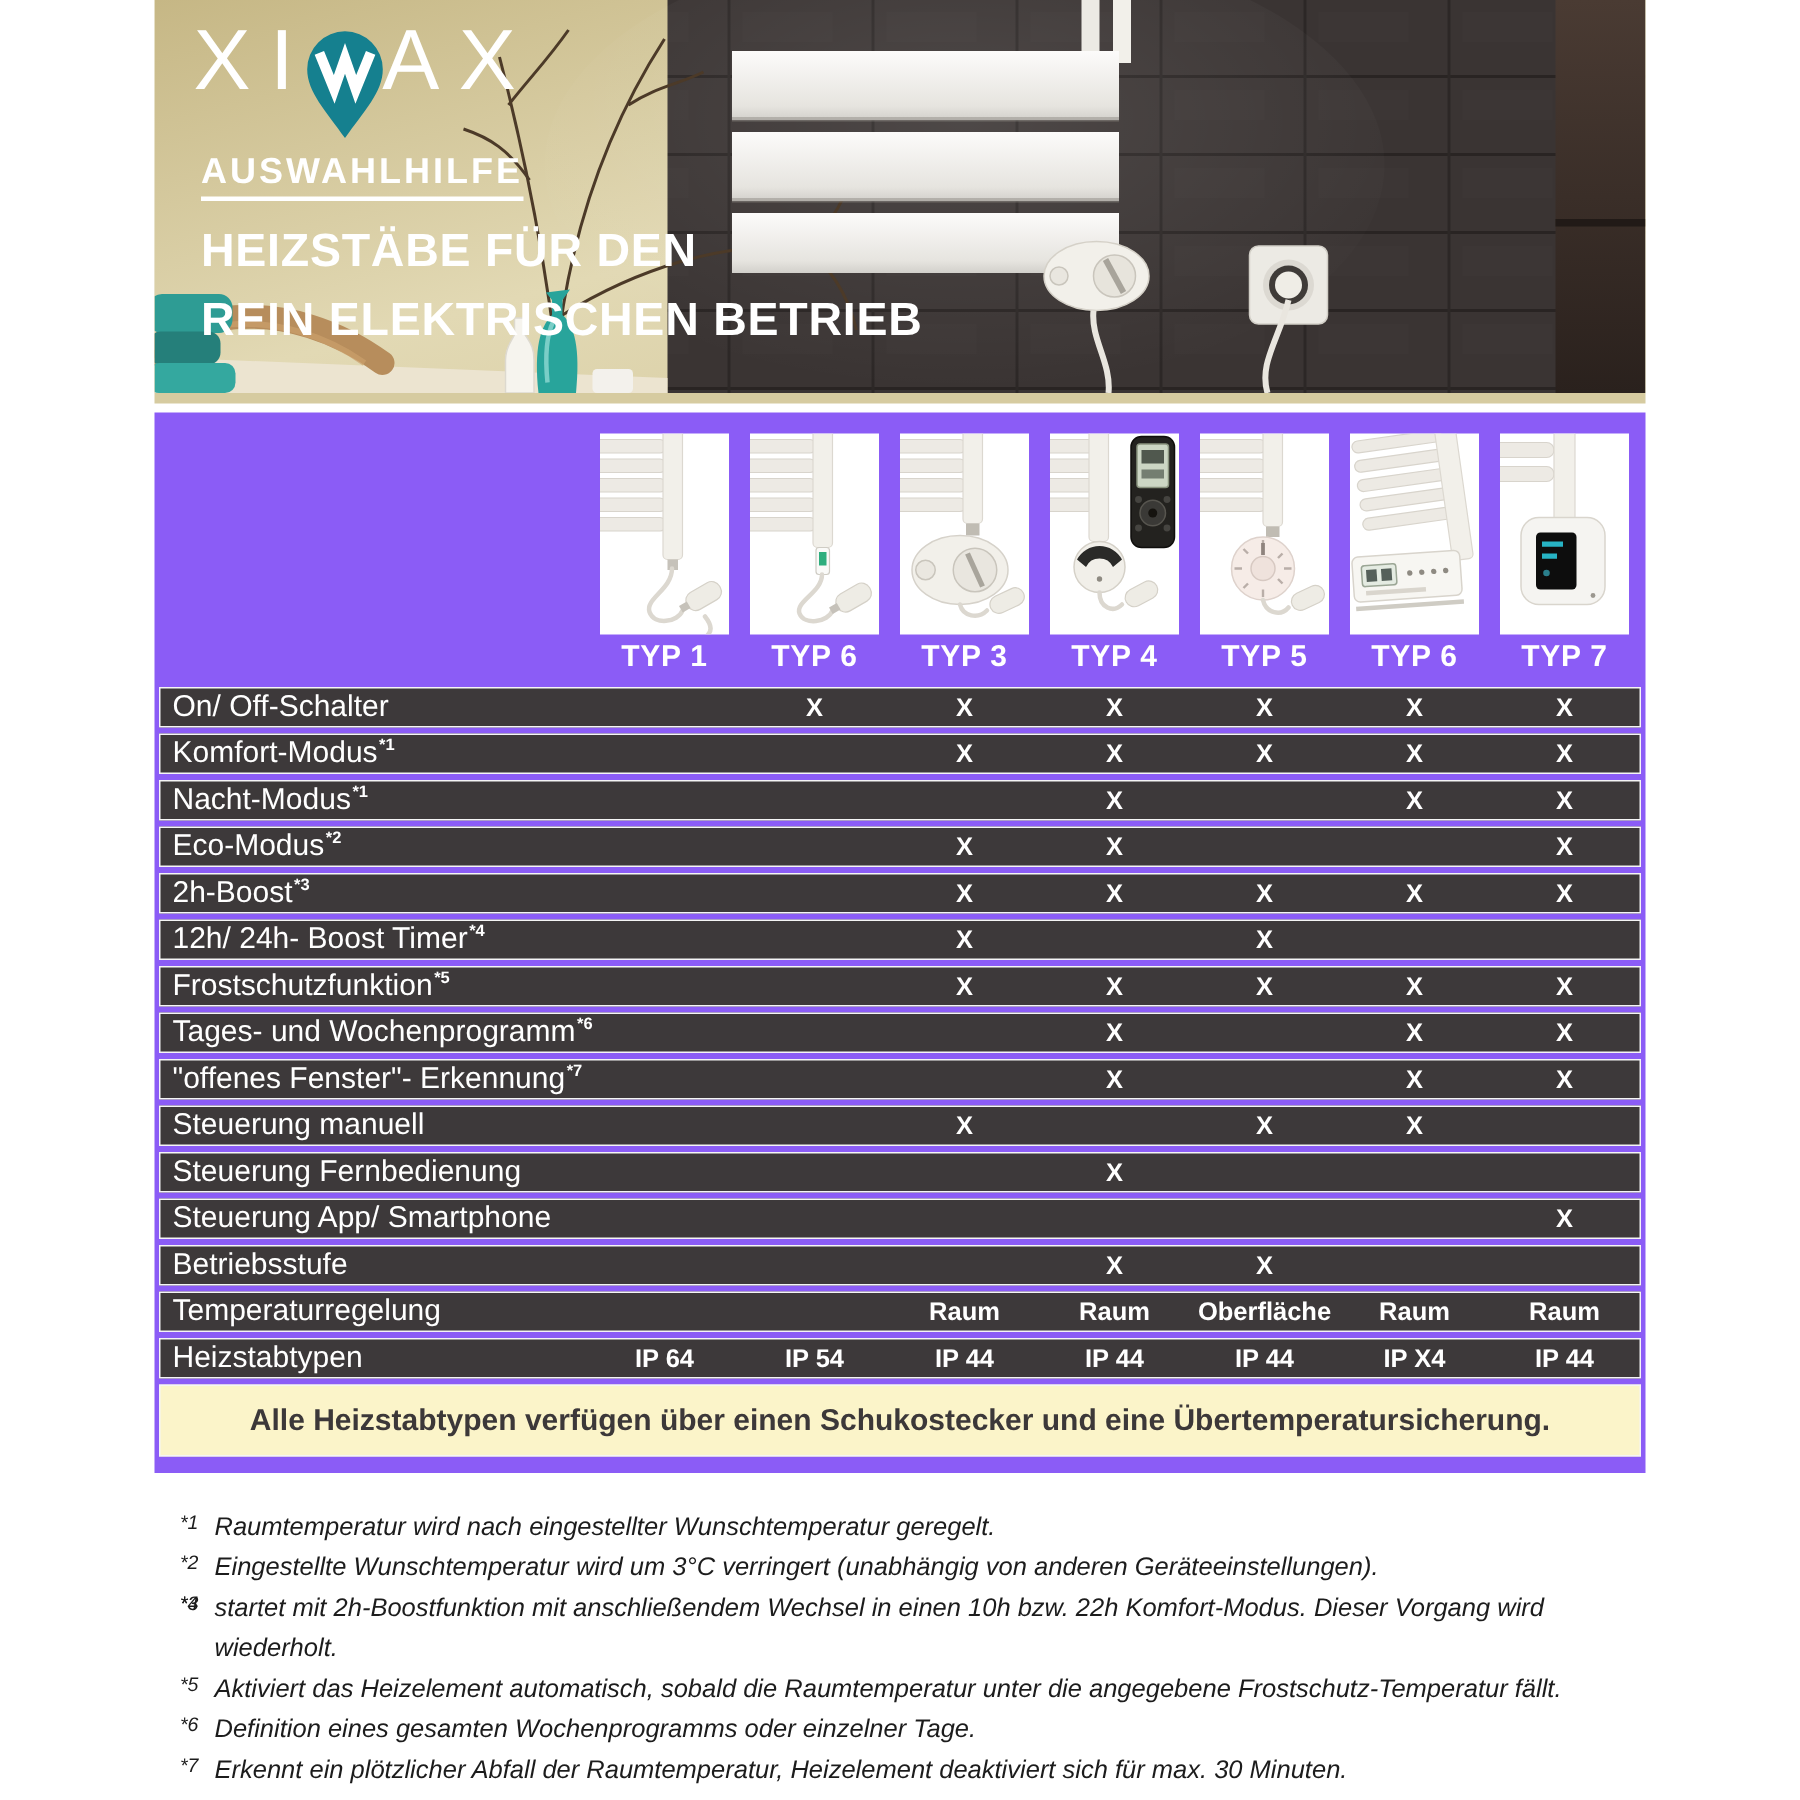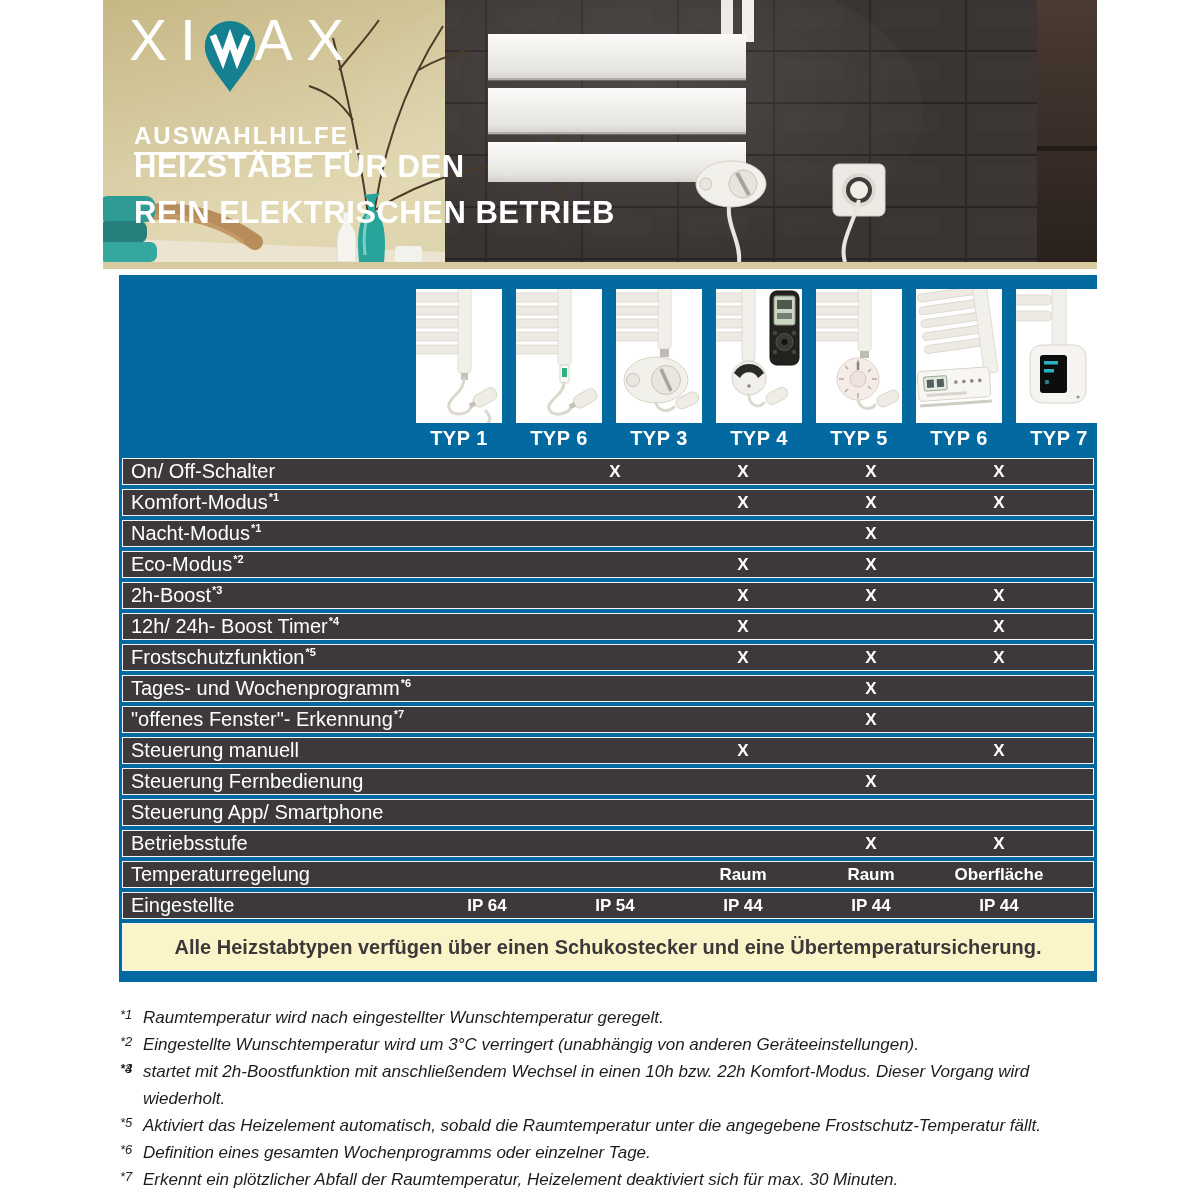--- a/index.html
+++ b/index.html
@@ -5,34 +5,34 @@
   html,body{margin:0;padding:0;background:#fff;width:1200px;height:1200px;overflow:hidden;
             font-family:"Liberation Sans",sans-serif;}
   .page{position:relative;width:994px;margin-left:103px;}
 
   
   .hero{position:relative;width:994px;height:269px;overflow:hidden;background:#d6cba0;}
   .hero svg.scene{position:absolute;left:0;top:0;}
   .logo{position:absolute;left:26px;top:12px;display:flex;align-items:flex-start;}
   .logo-txt{color:#fff;font-size:57px;line-height:1;letter-spacing:13px;font-weight:normal;}
   .logo-drop{width:54px;height:76px;margin:6px -2px 0 -6px;}
-  .kicker{position:absolute;left:31px;top:122px;color:#fff;font-weight:bold;font-size:24px;
+  .kicker{position:absolute;left:31px;top:101px;color:#fff;font-weight:bold;font-size:24px;
           letter-spacing:2px;border-bottom:3px solid #fff;padding-bottom:2px;}
   .title1{position:absolute;left:31px;top:149px;color:#fff;font-weight:bold;font-size:31px;letter-spacing:.5px;}
   .title2{position:absolute;left:31px;top:195px;color:#fff;font-weight:bold;font-size:31px;letter-spacing:.5px;}
 
   
-  .panel{margin-top:6px;background:#0369a1;padding:14px 3px 11px 3px;margin-left:16px;}
+  .panel{margin-top:6px;background:#8b5cf6;padding:14px 3px 11px 3px;}
   .grid{display:grid;grid-template-columns:287px repeat(7,100px);}
   .pcard-wrap{height:134px;display:flex;align-items:center;justify-content:center;}
   .pcard{width:86px;height:134px;background:#fff;overflow:hidden;}
   .types-row{margin-top:4px;margin-bottom:8px;}
   .type-label{color:#fff;font-weight:bold;font-size:20px;text-align:center;letter-spacing:.5px;}
   .feature-row{border:1px solid #f5f5f5;background:#3d393a;height:25px;margin-bottom:4px;
-               align-items:center;grid-template-columns:286px repeat(7,100px);display:grid;gap:28px;}
+               align-items:center;grid-template-columns:286px repeat(7,100px);display:grid;}
   .row-label{color:#fff;font-size:20px;padding-left:8px;white-space:nowrap;}
   .row-sup{font-size:11px;font-weight:bold;margin-left:1px;}
   .cell{color:#fff;font-weight:bold;font-size:17px;text-align:center;}
   .banner{border:1px solid #f5f5f5;background:#fbf4c9;height:46px;margin-top:2px;
           display:flex;align-items:center;justify-content:center;}
   .banner-text{color:#3c3839;font-weight:bold;font-size:20px;}
 
   
   .footnotes{margin:22px 0 0 17px;color:#1c1c1c;font-style:italic;font-size:17px;line-height:27px;}
   .fn-line{position:relative;padding-left:23px;}
@@ -459,21 +459,21 @@
           <div class="row-label"><span>Temperaturregelung</span></div>
           <div class="cell"></div>
           <div class="cell"></div>
           <div class="cell">Raum</div>
           <div class="cell">Raum</div>
           <div class="cell">Oberfläche</div>
           <div class="cell">Raum</div>
           <div class="cell">Raum</div>
         </div>
         <div class="grid feature-row">
-          <div class="row-label"><span>Eingestellte</span></div>
+          <div class="row-label"><span>Heizstabtypen</span></div>
           <div class="cell">IP 64</div>
           <div class="cell">IP 54</div>
           <div class="cell">IP 44</div>
           <div class="cell">IP 44</div>
           <div class="cell">IP 44</div>
           <div class="cell">IP X4</div>
           <div class="cell">IP 44</div>
         </div>
       </div>
 

